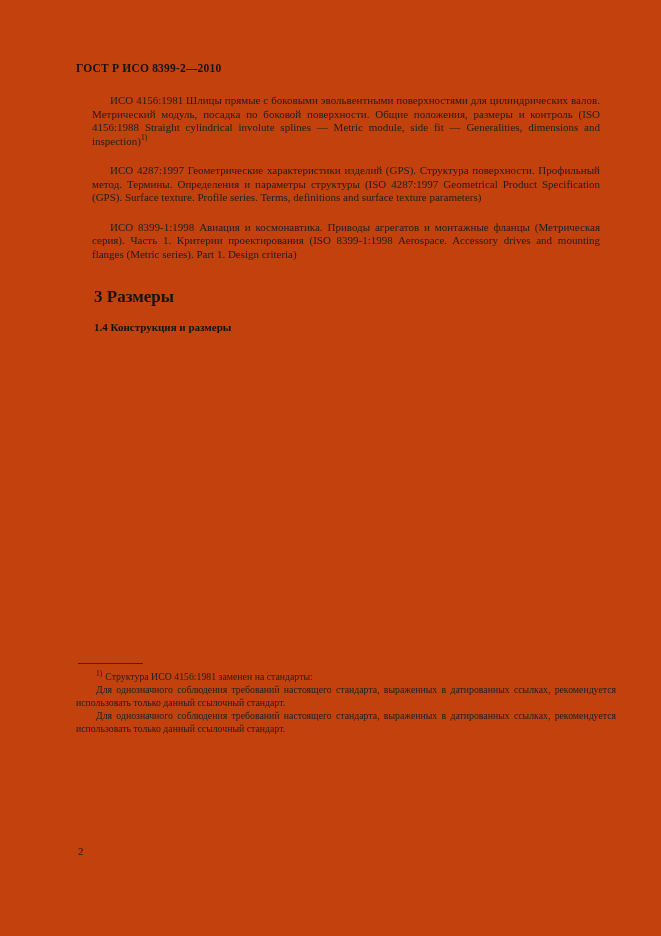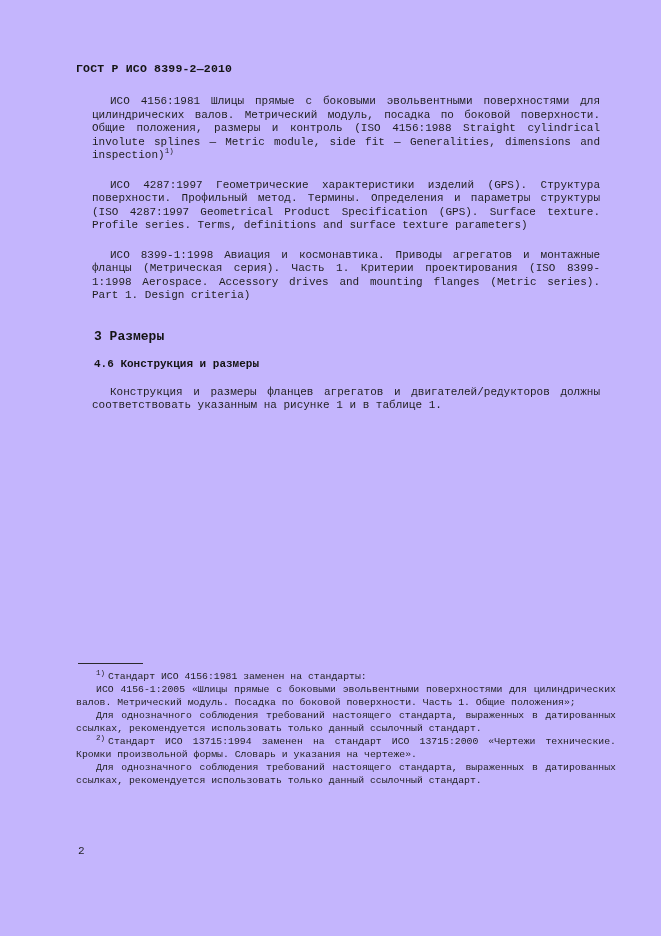--- a/index.html
+++ b/index.html
@@ -4,22 +4,22 @@
 <style>
   html, body {
     margin: 0;
     padding: 0;
     background: #ffffff;
   }
   .page {
     position: relative;
     width: 661px;
     height: 936px;
-    background: #c4b5fd;
-    font-family: Liberation Mono, monospace;
+    background: #c2410c;
+    font-family: Liberation Serif, serif;
     color: #1f1f1f;
     overflow: hidden;
   }
   .content {
     position: absolute;
     left: 76px;
     top: 62px;
     width: 540px;
   }
   .doc-header {
@@ -34,21 +34,21 @@
     line-height: 13.5px;
     text-align: justify;
     text-indent: 18px;
     margin: 16px;
   }
   .ref-para sup, .fn sup {
     font-size: 7.5px;
     line-height: 0;
   }
   .section-heading {
-    font-size: 13px;
+    font-size: 17px;
     font-weight: bold;
     color: #141414;
     margin: 26px 0 0 0;
     text-indent: 18px;
   }
   .subsection-heading {
     font-size: 11px;
     font-weight: bold;
     color: #141414;
     margin: 14px 0 0 0;
@@ -94,30 +94,27 @@
     <div class="doc-header">ГОСТ Р ИСО 8399-2—2010</div>
 
     <div>
       <p class="ref-para"><span>ИСО 4156:1981 Шлицы прямые с боковыми эвольвентными поверхностями для цилиндрических валов. Метрический модуль, посадка по боковой поверхности. Общие положения, размеры и контроль (ISO 4156:1988 Straight cylindrical involute splines — Metric module, side fit — Generalities, dimensions and inspection)</span><sup>1)</sup></p>
       <p class="ref-para"><span>ИСО 4287:1997 Геометрические характеристики изделий (GPS). Структура поверхности. Профильный метод. Термины. Определения и параметры структуры (ISO 4287:1997 Geometrical Product Specification (GPS). Surface texture. Profile series. Terms, definitions and surface texture parameters)</span><sup></sup></p>
       <p class="ref-para"><span>ИСО 8399-1:1998 Авиация и космонавтика. Приводы агрегатов и монтажные фланцы (Метрическая серия). Часть 1. Критерии проектирования (ISO 8399-1:1998 Aerospace. Accessory drives and mounting flanges (Metric series). Part 1. Design criteria)</span><sup></sup></p>
     </div>
 
     <h2 class="section-heading">3 Размеры</h2>
 
-    <h3 class="subsection-heading">4.6 Конструкция и размеры</h3>
+    <h3 class="subsection-heading">1.4 Конструкция и размеры</h3>
 
-    <p class="body-para">Конструкция и размеры фланцев агрегатов и двигателей/редукторов должны соответствовать указанным на рисунке 1 и в таблице 1.</p>
 
   </div>
 
   <div class="footnotes">
     <div class="fn-rule"></div>
-    <p class="fn"><sup>1)</sup><span>Стандарт ИСО 4156:1981 заменен на стандарты:</span></p>
-    <p class="fn"><sup></sup><span>ИСО 4156-1:2005 «Шлицы прямые с боковыми эвольвентными поверхностями для цилиндрических валов. Метрический модуль. Посадка по боковой поверхности. Часть 1. Общие положения»;</span></p>
+    <p class="fn"><sup>1)</sup><span>Структура ИСО 4156:1981 заменен на стандарты:</span></p>
     <p class="fn"><sup></sup><span>Для однозначного соблюдения требований настоящего стандарта, выраженных в датированных ссылках, рекомендуется использовать только данный ссылочный стандарт.</span></p>
-    <p class="fn"><sup>2)</sup><span>Стандарт ИСО 13715:1994 заменен на стандарт ИСО 13715:2000 «Чертежи технические. Кромки произвольной формы. Словарь и указания на чертеже».</span></p>
     <p class="fn"><sup></sup><span>Для однозначного соблюдения требований настоящего стандарта, выраженных в датированных ссылках, рекомендуется использовать только данный ссылочный стандарт.</span></p>
   </div>
 
   <div class="page-number">2</div>
 
 </div>
 
 </body></html>

